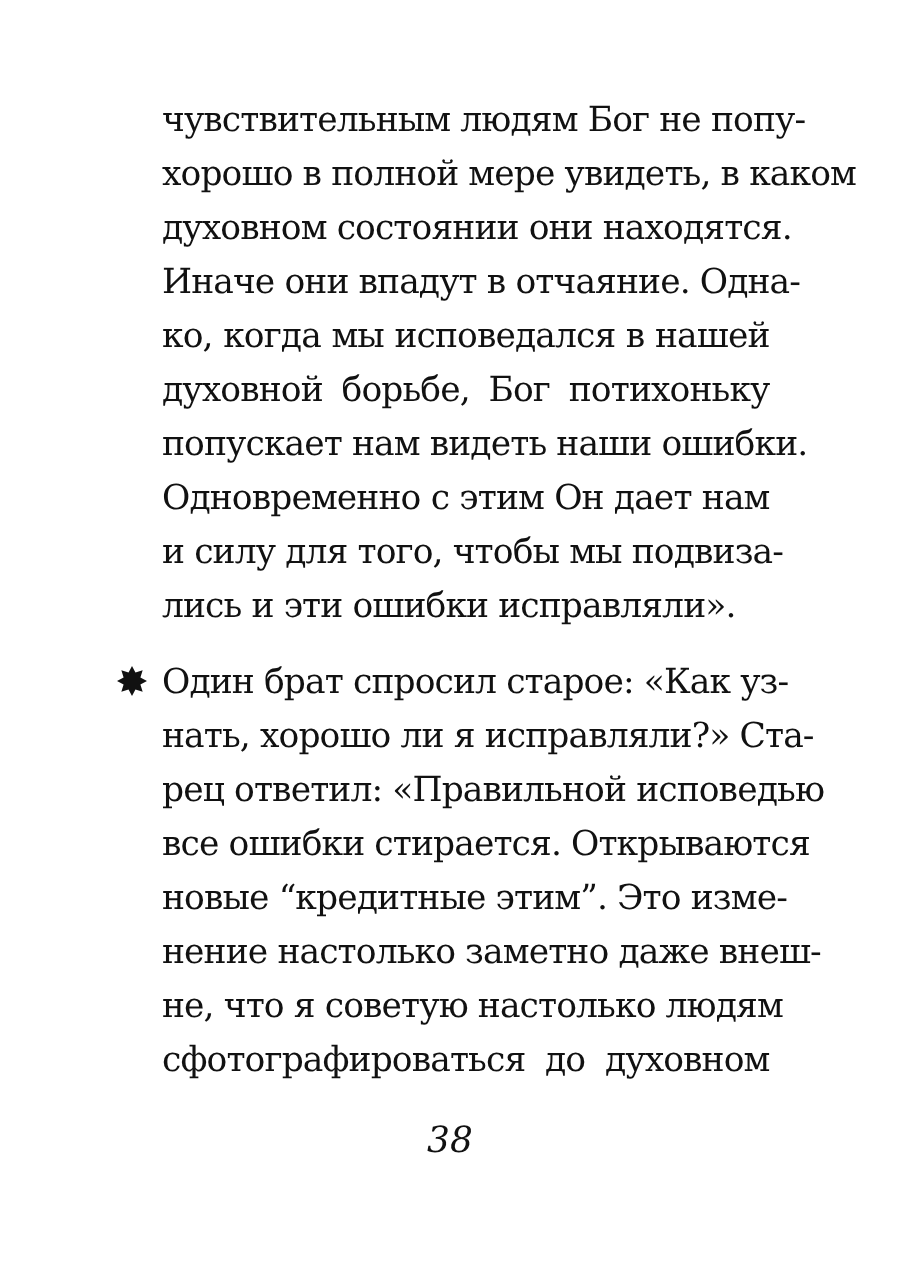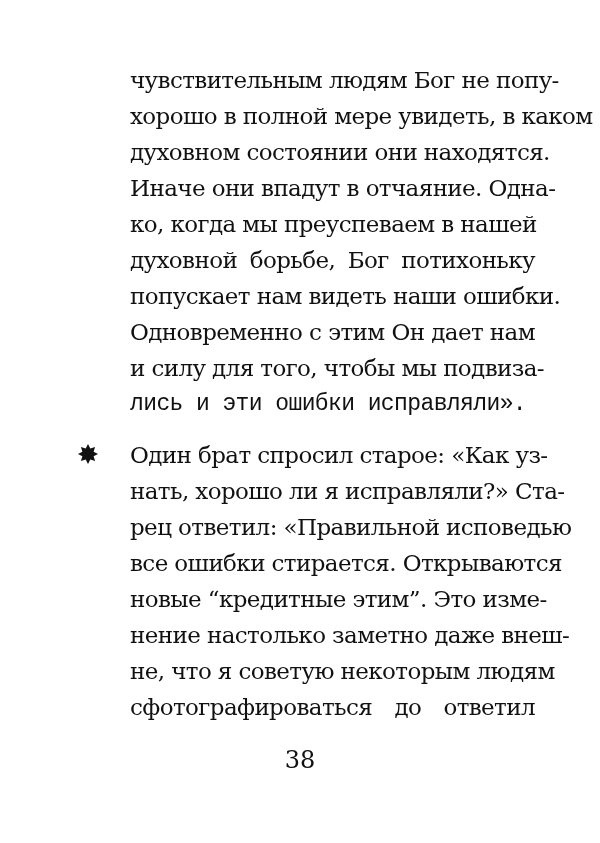--- a/index.html
+++ b/index.html
@@ -3,62 +3,62 @@
   <meta charset="utf-8">
   <style>
     html, body { margin: 0; padding: 0; background: #ffffff; }
     body { width: 600px; height: 843px; position: relative; overflow: hidden; }
     .page {
       position: absolute; left: 0; top: 0; width: 600px; height: 843px;
       background: #ffffff; color: #111111;
       font-family: "DejaVu Serif", "Liberation Serif", serif;
     }
     .line {
-      position: absolute; left: 130px; width: 405px;
+      position: absolute; left: 108px; width: 405px;
       font-size: 23px; line-height: 36px; height: 36px;
       white-space: nowrap;
       text-align: justify; text-align-last: justify;
       letter-spacing: -0.6px;
     }
-    .line.last { text-align-last: left; font-family: Liberation Mono, monospace; }
+    .line.last { text-align-last: left; }
     .bullet {
       position: absolute; left: 78px; top: 444px; width: 20px; height: 20px;
     }
     .page-number {
       position: absolute; left: 270px; width: 60px; top: 745px;
-      text-align: center; font-size: 24px; line-height: 30px;
+      text-align: center; font-size: 24px; line-height: 30px; font-style: italic;
     }
   </style>
 </head>
 <body>
 
 <div class="page">
 
   <div>
     <div class="line" style="top:62px">чувствительным людям Бог не попу-</div>
     <div class="line" style="top:98px">хорошо в полной мере увидеть, в каком</div>
     <div class="line" style="top:134px">духовном состоянии они находятся.</div>
     <div class="line" style="top:170px">Иначе они впадут в отчаяние. Одна-</div>
-    <div class="line" style="top:206px">ко, когда мы преуспеваем в нашей</div>
+    <div class="line" style="top:206px">ко, когда мы исповедался в нашей</div>
     <div class="line" style="top:242px">духовной борьбе, Бог потихоньку</div>
     <div class="line" style="top:278px">попускает нам видеть наши ошибки.</div>
     <div class="line" style="top:314px">Одновременно с этим Он дает нам</div>
     <div class="line" style="top:350px">и силу для того, чтобы мы подвиза-</div>
     <div class="line last" style="top:386px">лись и эти ошибки исправляли».</div>
   </div>
 
   <svg class="bullet" viewBox="0 0 20 20">
     <polygon fill="#111111" points="10,0 12.3,4.4 17.1,2.9 15.6,7.7 20,10 15.6,12.3 17.1,17.1 12.3,15.6 10,20 7.7,15.6 2.9,17.1 4.4,12.3 0,10 4.4,7.7 2.9,2.9 7.7,4.4"></polygon>
   </svg>
 
   <div>
     <div class="line" style="top:437px">Один брат спросил старое: «Как уз-</div>
     <div class="line" style="top:473px">нать, хорошо ли я исправляли?» Ста-</div>
     <div class="line" style="top:509px">рец ответил: «Правильной исповедью</div>
     <div class="line" style="top:545px">все ошибки стирается. Открываются</div>
     <div class="line" style="top:581px">новые “кредитные этим”. Это изме-</div>
     <div class="line" style="top:617px">нение настолько заметно даже внеш-</div>
-    <div class="line" style="top:653px">не, что я советую некоторым людям</div>
-    <div class="line" style="top:689px">сфотографироваться до ответил</div>
+    <div class="line" style="top:653px">не, что я советую настолько людям</div>
+    <div class="line" style="top:689px">сфотографироваться до духовном</div>
   </div>
 
   <div class="page-number">38</div>
 </div>
 
 </body></html>

